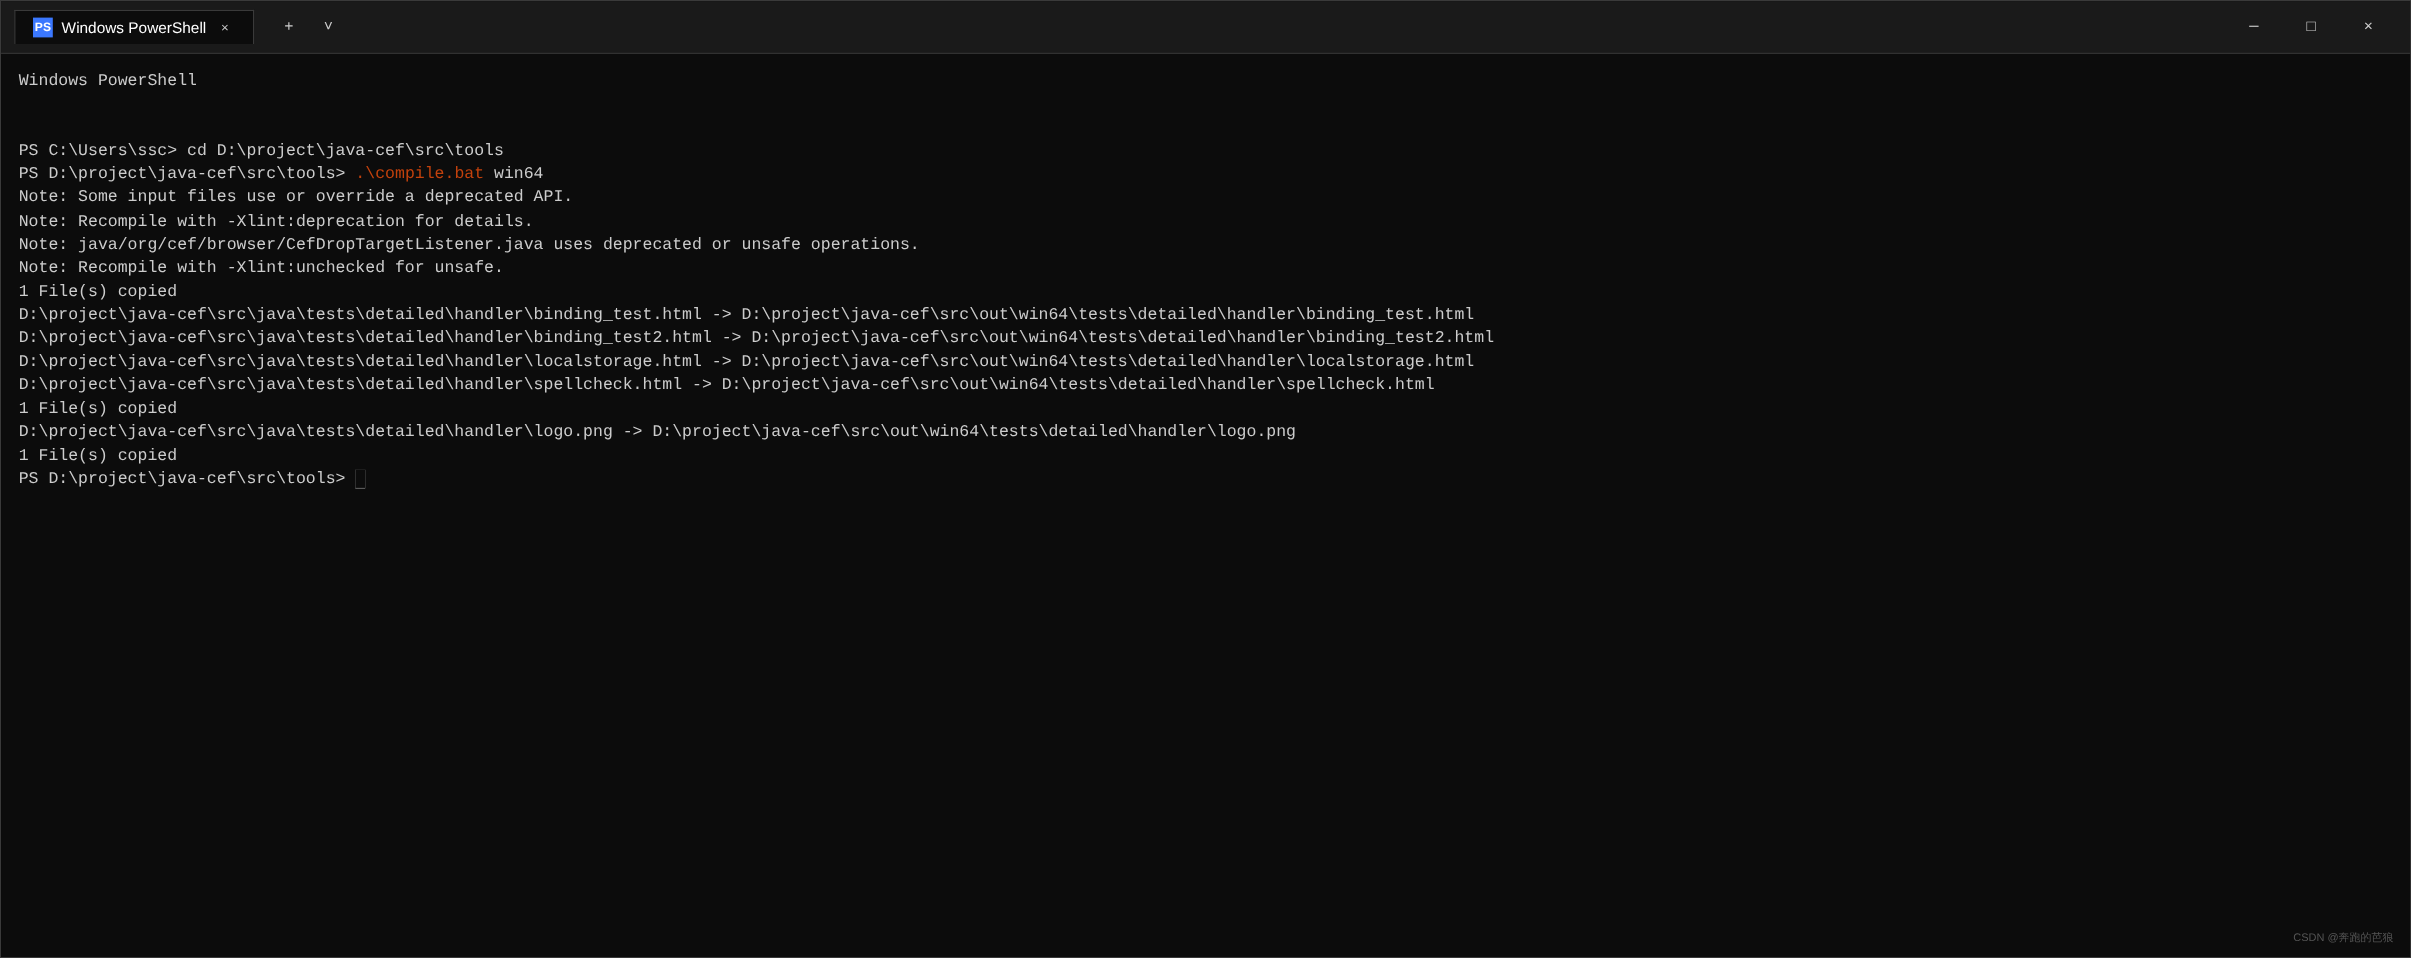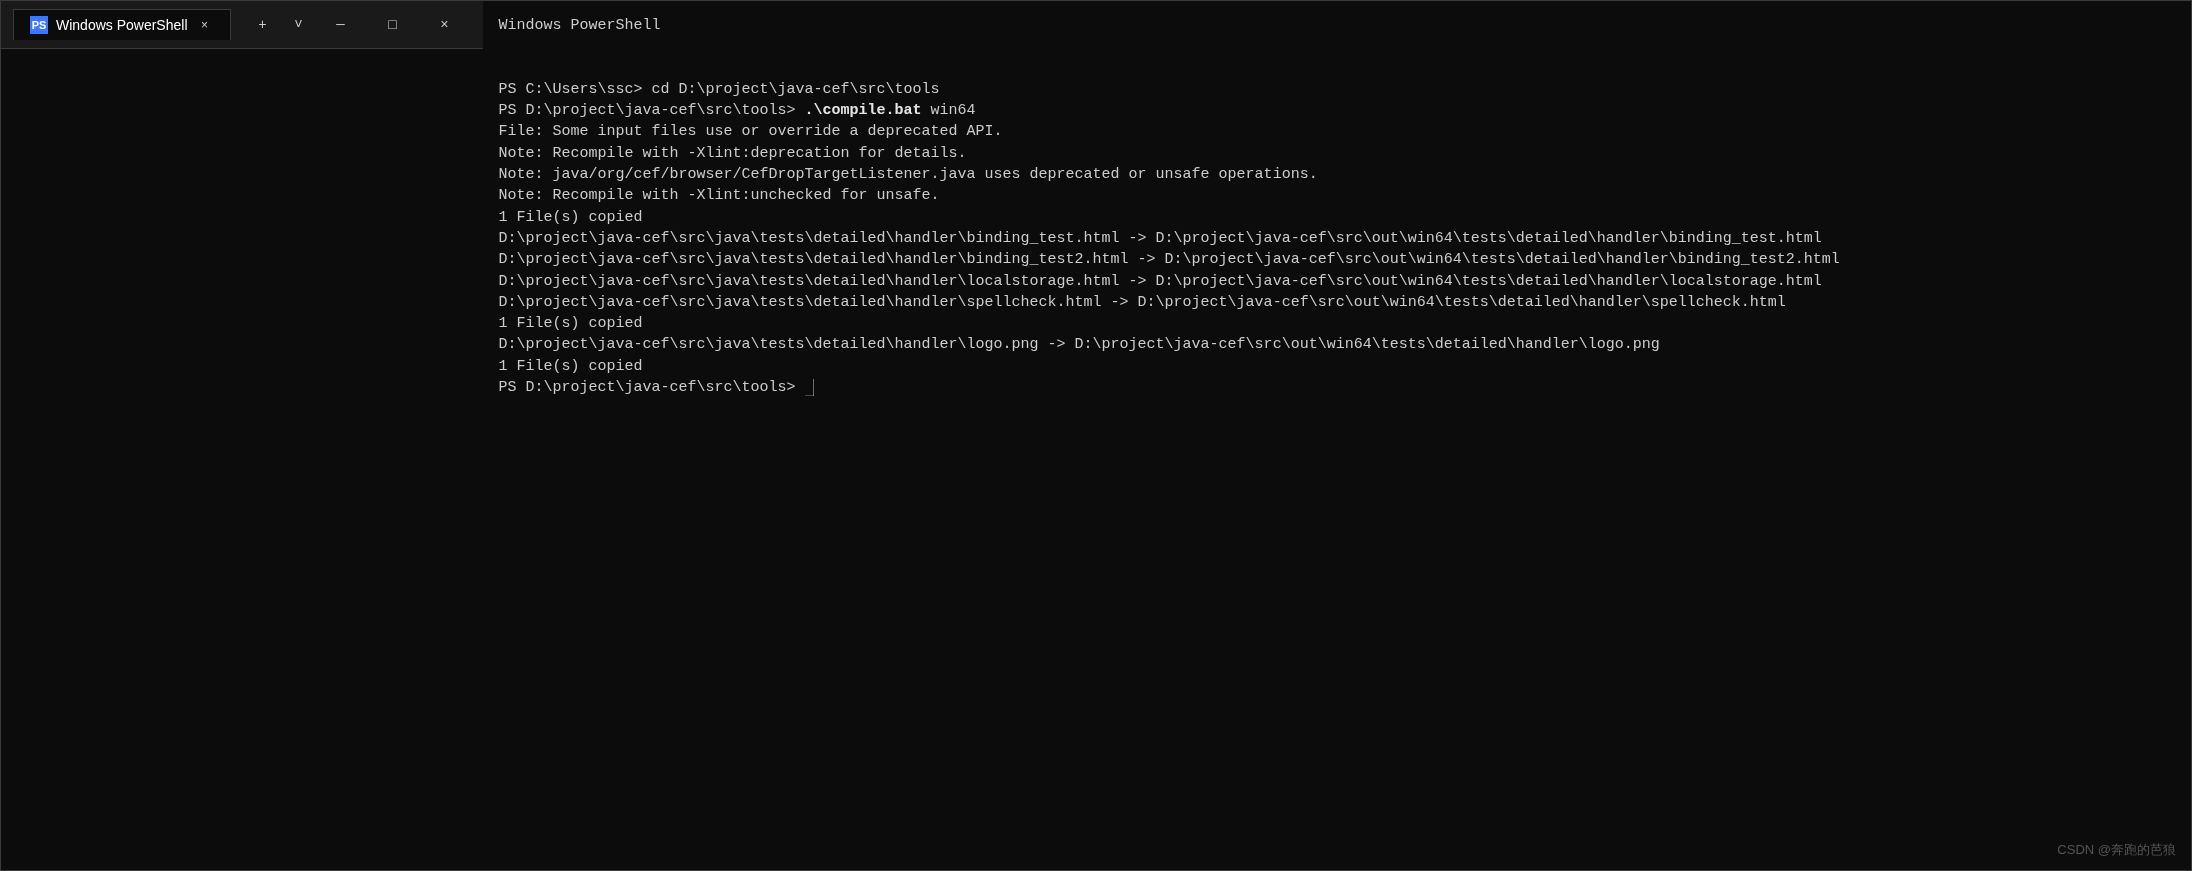--- a/index.html
+++ b/index.html
@@ -15,20 +15,21 @@
       font-family: 'Consolas', 'Courier New', monospace;
       overflow: hidden;
     }
 
     .window {
       width: 100%;
       height: 100%;
       background: #0c0c0c;
       border: 1px solid #3a3a3a;
       display: flex;
+      flex-direction: column;
     }
 
     .titlebar {
       background: #1a1a1a;
       height: 48px;
       display: flex;
       align-items: center;
       padding: 0 12px;
       flex-shrink: 0;
       border-bottom: 1px solid #3a3a3a;
@@ -122,30 +123,29 @@
       line-height: 1.42;
       overflow: hidden;
     }
 
     .line {
       white-space: pre;
       color: #cccccc;
     }
 
     .highlight-blue {
-      color: #e5e5e5;
-      font-weight: bold;
+      color: #c2410c;
     }
 
     .watermark {
       position: absolute;
       bottom: 12px;
       right: 16px;
       color: #555;
-      font-size: 13px;
+      font-size: 10px;
       font-family: 'Segoe UI', sans-serif;
     }
   </style>
 </head>
 <body>
 
 <div class="window">
 
   <div class="titlebar">
     <div class="titlebar-left">
@@ -165,21 +165,21 @@
       <div class="win-btn close">×</div>
     </div>
   </div>
 
   <div class="terminal-content" id="terminal-body">
   <div class="line">Windows PowerShell</div>
       <div class="line">&nbsp;</div>
       <div class="line">&nbsp;</div>
       <div class="line">PS C:\Users\ssc&gt; cd D:\project\java-cef\src\tools</div>
       <div class="line">PS D:\project\java-cef\src\tools&gt; <span class="highlight-blue">.\compile.bat</span> win64</div>
-      <div class="line">File: Some input files use or override a deprecated API.</div>
+      <div class="line">Note: Some input files use or override a deprecated API.</div>
       <div class="line">Note: Recompile with -Xlint:deprecation for details.</div>
       <div class="line">Note: java/org/cef/browser/CefDropTargetListener.java uses deprecated or unsafe operations.</div>
       <div class="line">Note: Recompile with -Xlint:unchecked for unsafe.</div>
       <div class="line">1 File(s) copied</div>
       <div class="line">D:\project\java-cef\src\java\tests\detailed\handler\binding_test.html -&gt; D:\project\java-cef\src\out\win64\tests\detailed\handler\binding_test.html</div>
       <div class="line">D:\project\java-cef\src\java\tests\detailed\handler\binding_test2.html -&gt; D:\project\java-cef\src\out\win64\tests\detailed\handler\binding_test2.html</div>
       <div class="line">D:\project\java-cef\src\java\tests\detailed\handler\localstorage.html -&gt; D:\project\java-cef\src\out\win64\tests\detailed\handler\localstorage.html</div>
       <div class="line">D:\project\java-cef\src\java\tests\detailed\handler\spellcheck.html -&gt; D:\project\java-cef\src\out\win64\tests\detailed\handler\spellcheck.html</div>
       <div class="line">1 File(s) copied</div>
       <div class="line">D:\project\java-cef\src\java\tests\detailed\handler\logo.png -&gt; D:\project\java-cef\src\out\win64\tests\detailed\handler\logo.png</div>

